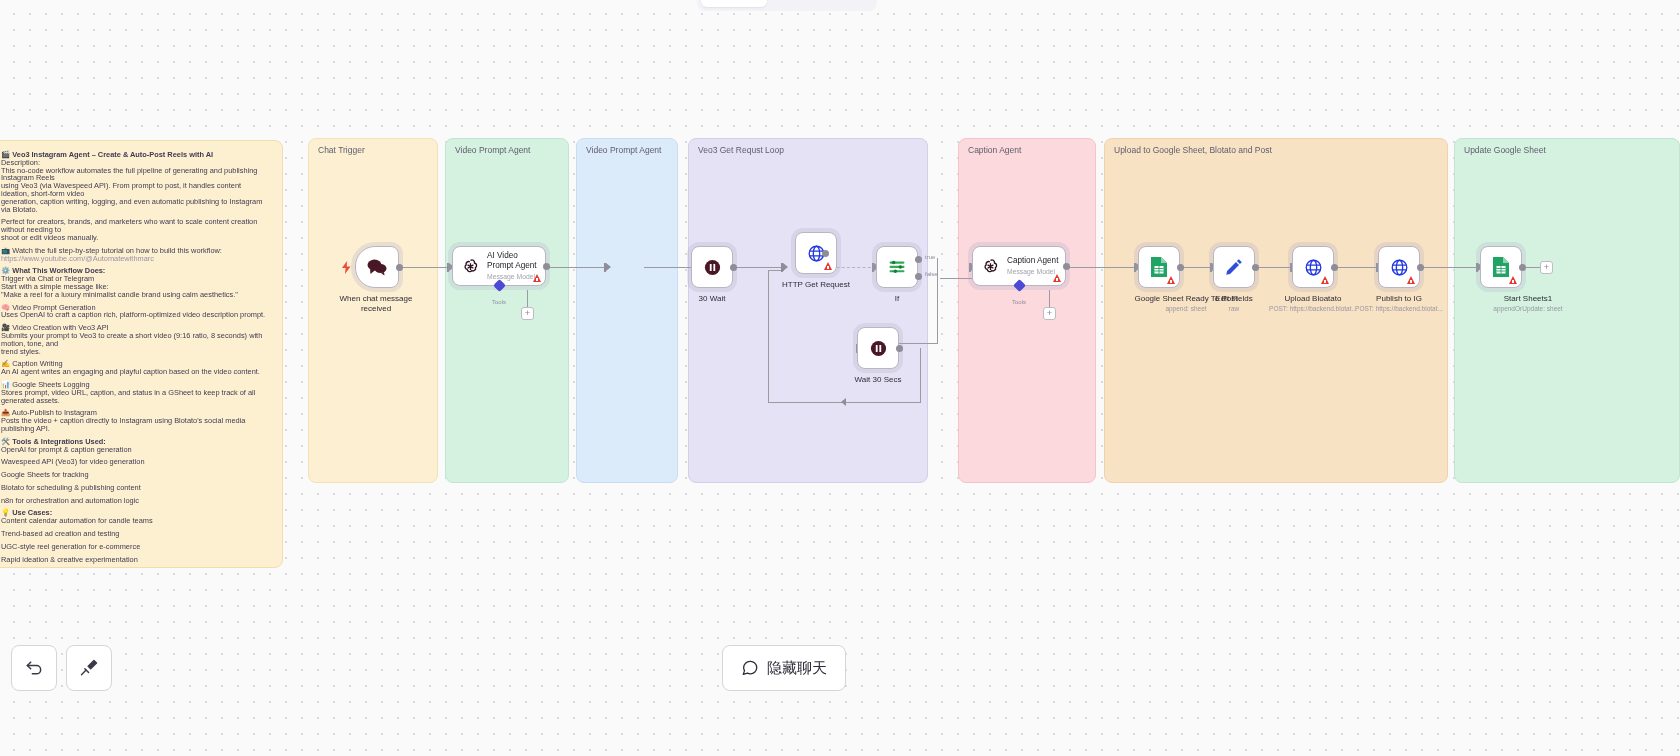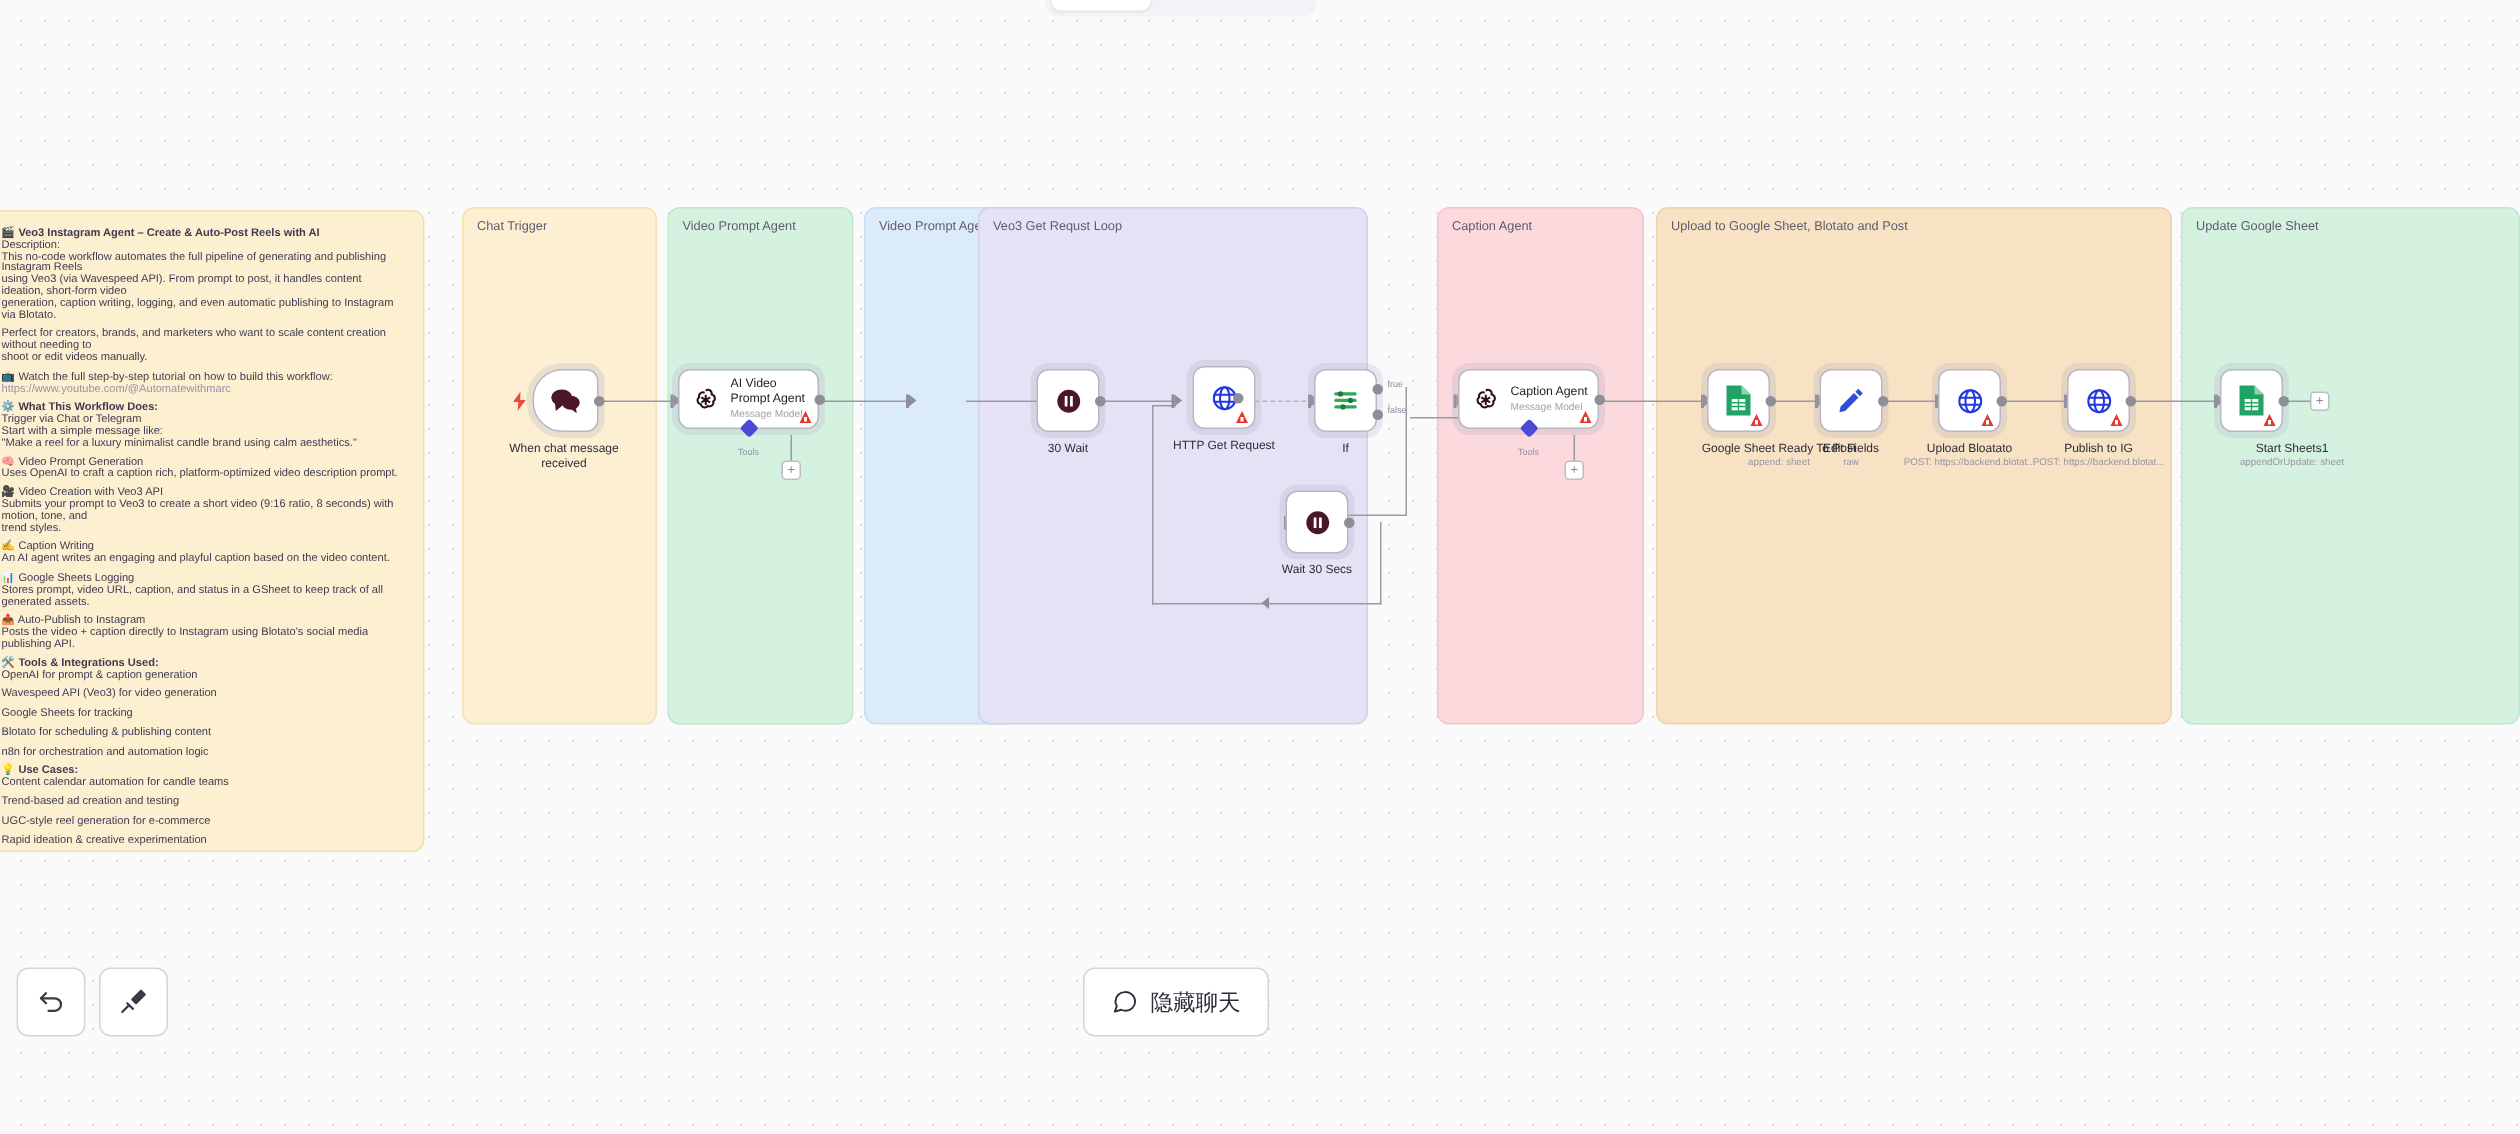--- a/index.html
+++ b/index.html
@@ -277,21 +277,21 @@
   <div id="groups">
       <div class="group" style="left: 308px; width: 130px; background: rgb(252, 239, 210); border: 1px solid rgb(242, 226, 180);">
         <div class="glabel">Chat Trigger</div>
       </div>
       <div class="group" style="left: 445px; width: 124px; background: rgb(213, 242, 224); border: 1px solid rgb(191, 230, 208);">
         <div class="glabel">Video Prompt Agent</div>
       </div>
       <div class="group" style="left: 576px; width: 102px; background: rgb(220, 235, 250); border: 1px solid rgb(199, 221, 242);">
         <div class="glabel">Video Prompt Agent</div>
       </div>
-      <div class="group" style="left: 652px; width: 260px; background: rgb(228, 226, 244); border: 1px solid rgb(210, 207, 235);">
+      <div class="group" style="left: 688px; width: 240px; background: rgb(228, 226, 244); border: 1px solid rgb(210, 207, 235);">
         <div class="glabel">Veo3 Get Requst Loop</div>
       </div>
       <div class="group" style="left: 958px; width: 138px; background: rgb(251, 217, 221); border: 1px solid rgb(244, 196, 202);">
         <div class="glabel">Caption Agent</div>
       </div>
       <div class="group" style="left: 1104px; width: 344px; background: rgb(248, 226, 196); border: 1px solid rgb(238, 211, 172);">
         <div class="glabel">Upload to Google Sheet, Blotato and Post</div>
       </div>
       <div class="group" style="left: 1454px; width: 226px; background: rgb(213, 242, 224); border: 1px solid rgb(191, 230, 208);">
         <div class="glabel">Update Google Sheet</div>
@@ -410,21 +410,21 @@
           <circle cx="12" cy="12" r="9.6" fill="#4a1726"></circle>
           <rect x="8.6" y="7.6" width="2.3" height="8.8" fill="#fff"></rect>
           <rect x="13.1" y="7.6" width="2.3" height="8.8" fill="#fff"></rect>
         </svg>
       </span>
     </div>
     <div class="ntitle">30 Wait</div>
     <div class="port" style="left:39px; top:18px;"></div>
   </div>
 
-  <div class="node" style="left:783px; top:244px;padding-left:12px;">
+  <div class="node" style="left:783px; top:232px;padding-left:12px;">
     <div class="nbox sq halo">
       <span>
         <svg width="19" height="19" viewBox="0 0 24 24" fill="none" stroke="#2137e0" stroke-width="1.7">
           <circle cx="12" cy="12" r="9.2"></circle>
           <ellipse cx="12" cy="12" rx="4" ry="9.2"></ellipse>
           <path d="M3 9h18M3 15h18"></path>
         </svg>
       </span>
       <span class="warn"></span>
     </div>

